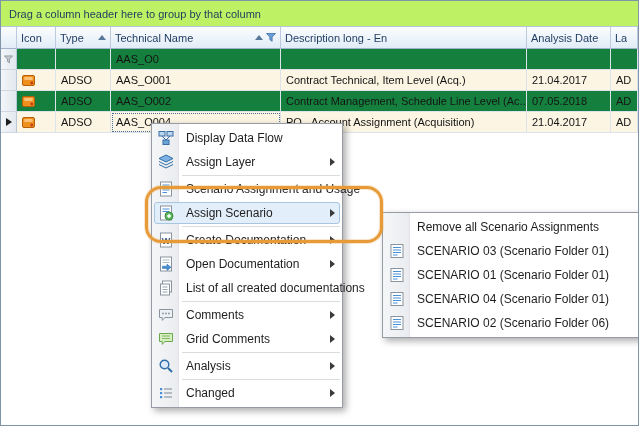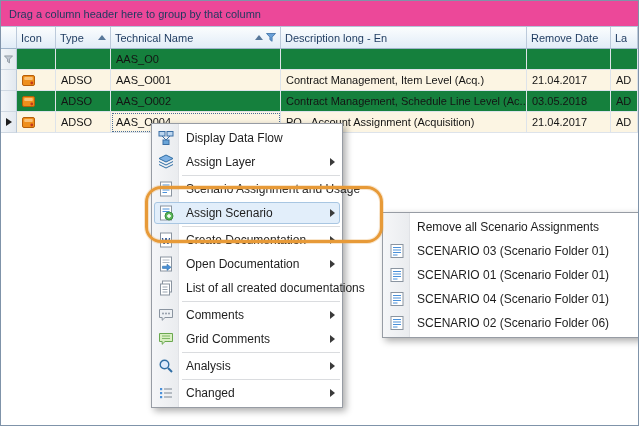--- a/index.html
+++ b/index.html
@@ -3,21 +3,21 @@
 <meta charset="utf-8">
 <style>
   * { margin:0; padding:0; box-sizing:border-box; }
   html,body { background:#fff; }
   body { font-family:"Liberation Sans", sans-serif; }
 
   .app { position:relative; width:639px; height:426px; background:#fff;
          border:1px solid #7f93a9; overflow:hidden; }
 
   
-  .group-panel { height:26px; background:#ec4899; border-bottom:1px solid #b3c5d9;
+  .group-panel { height:26px; background:#bef264; border-bottom:1px solid #b3c5d9;
                  display:flex; align-items:center; padding-left:8px;
                  font-size:11px; color:#1c3a5e; }
 
   
   .grid-header, .grid-row { display:grid;
       grid-template-columns:16px 39px 55px 170px 246px 84px 1fr; }
   .grid-header { height:22px; }
   .grid-row { height:21px; }
 
   .hcell { background:linear-gradient(#fbfdfe,#e1ecf7);
@@ -97,21 +97,21 @@
           <svg width="10" height="9" viewBox="0 0 10 9">
               <path d="M0.5 0.5 h9 l-3.4 3.6 v4.2 l-2.2 -1.6 v-2.6 z" fill="#6aa0d8" stroke="#3a6ea5" stroke-width="0.8"></path>
             </svg>
         </span>
       </span>
     </div>
     <div class="hcell">
       <span class="hlabel">Description long - En</span>
     </div>
     <div class="hcell">
-      <span class="hlabel">Remove Date</span>
+      <span class="hlabel">Analysis Date</span>
     </div>
     <div class="hcell">
       <span class="hlabel">La</span>
     </div>
   </div>
 
   <div class="grid-row">
     <div class="ind-cell">
       <span>
         <svg width="9" height="9" viewBox="0 0 10 9">
@@ -133,40 +133,40 @@
       <span>
         <svg width="13" height="13" viewBox="0 0 13 13">
             <rect x="0.5" y="1.5" width="12" height="10" rx="1.5" fill="#ef8f1c" stroke="#b65e0a"></rect>
             <rect x="2.2" y="3" width="8.6" height="3" rx="1" fill="#f9c178"></rect>
             <circle cx="9.8" cy="9" r="1.4" fill="#c33b1b"></circle>
           </svg>
       </span>
     </div>
     <div class="cell">ADSO</div>
     <div class="cell">AAS_O001</div>
-    <div class="cell">Contract Management, Item Level (Acq.)</div>
+    <div class="cell">Contract Technical, Item Level (Acq.)</div>
     <div class="cell">21.04.2017</div>
     <div class="cell">AD</div>
   </div>
 
   <div class="grid-row">
     <div class="ind-cell"></div>
     <div class="cell">
       <span>
         <svg width="13" height="13" viewBox="0 0 13 13">
             <rect x="0.5" y="1.5" width="12" height="10" rx="1.5" fill="#ef8f1c" stroke="#b65e0a"></rect>
             <rect x="2.2" y="3" width="8.6" height="3" rx="1" fill="#f9c178"></rect>
             <circle cx="9.8" cy="9" r="1.4" fill="#c33b1b"></circle>
           </svg>
       </span>
     </div>
     <div class="cell">ADSO</div>
     <div class="cell">AAS_O002</div>
     <div class="cell">Contract Management, Schedule Line Level (Ac...</div>
-    <div class="cell">03.05.2018</div>
+    <div class="cell">07.05.2018</div>
     <div class="cell">AD</div>
   </div>
 
   <div class="grid-row cream">
     <div class="ind-cell">
       <span class="row-focus-arrow"></span>
     </div>
     <div class="cell">
       <span>
         <svg width="13" height="13" viewBox="0 0 13 13">

